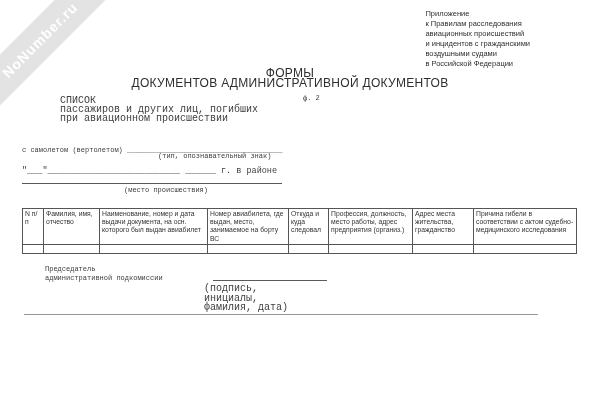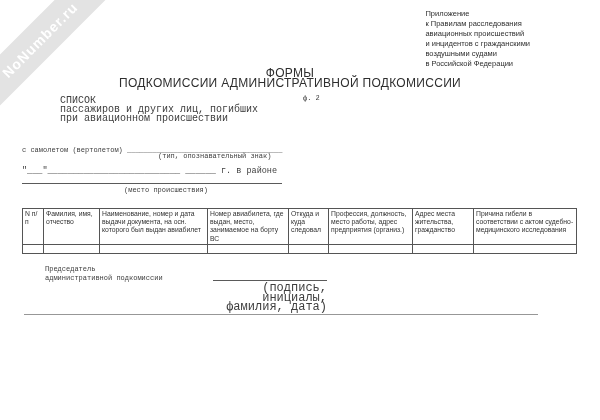--- a/index.html
+++ b/index.html
@@ -52,21 +52,21 @@
     font-family:"Liberation Sans", sans-serif;
   }
   table.main th, table.main td {
     border:1px solid #555; font-weight:normal; text-align:left;
     vertical-align:top; padding:1px 2px; overflow:hidden;
   }
   table.main td.empty { height:9px; }
 
   .chair-block { position:absolute; left:45px; top:265px; font-size:7px; line-height:9px; }
   .sig-line    { position:absolute; left:213px; top:280px; width:114px; height:1px; border-bottom:1px solid #5a5a5a; }
-  .sig-caption { position:absolute; left:213px; top:284px; width:114px; text-align:right; font-size:12px; line-height:9.5px; }
+  .sig-caption { position:absolute; left:204px; top:284px; width:114px; text-align:left; font-size:10px; line-height:9.5px; }
 
   .bottom-rule { position:absolute; left:24px; top:314px; width:514px; height:1px; border-bottom:1px solid #979797; }
 </style>
 </head>
 <body>
 
 <div class="page">
 
   <div class="watermark-band">
     <span class="watermark-text">NoNumber.ru</span>
@@ -76,21 +76,21 @@
     <div>Приложение</div>
     <div>к Правилам расследования</div>
     <div>авиационных происшествий</div>
     <div>и инцидентов с гражданскими</div>
     <div>воздушными судами</div>
     <div>в Российской Федерации</div>
   </div>
 
   <div class="title-block sans">
     <div>ФОРМЫ</div>
-    <div>ПОДКОМИССИИ АДМИНИСТРАТИВНОЙ ПОДКОМИССИИ</div>
+    <div>ДОКУМЕНТОВ АДМИНИСТРАТИВНОЙ ДОКУМЕНТОВ</div>
   </div>
 
   <div class="form-number mono">ф. 2</div>
 
   <div class="list-heading mono">
     <div>СПИСОК</div>
     <div>пассажиров и других лиц, погибших</div>
     <div>при авиационном происшествии</div>
   </div>
 

